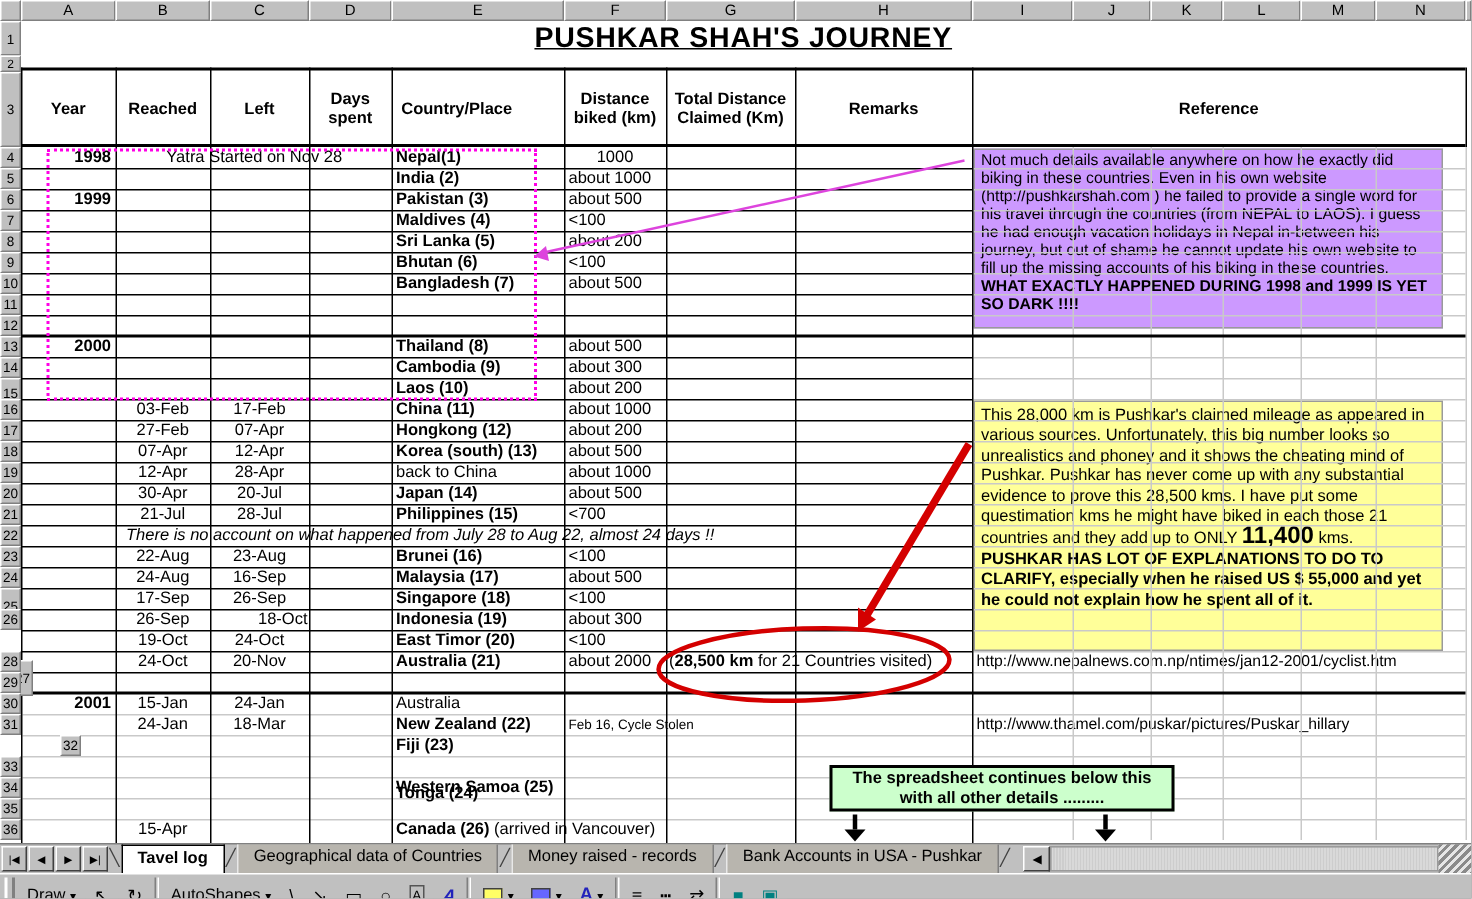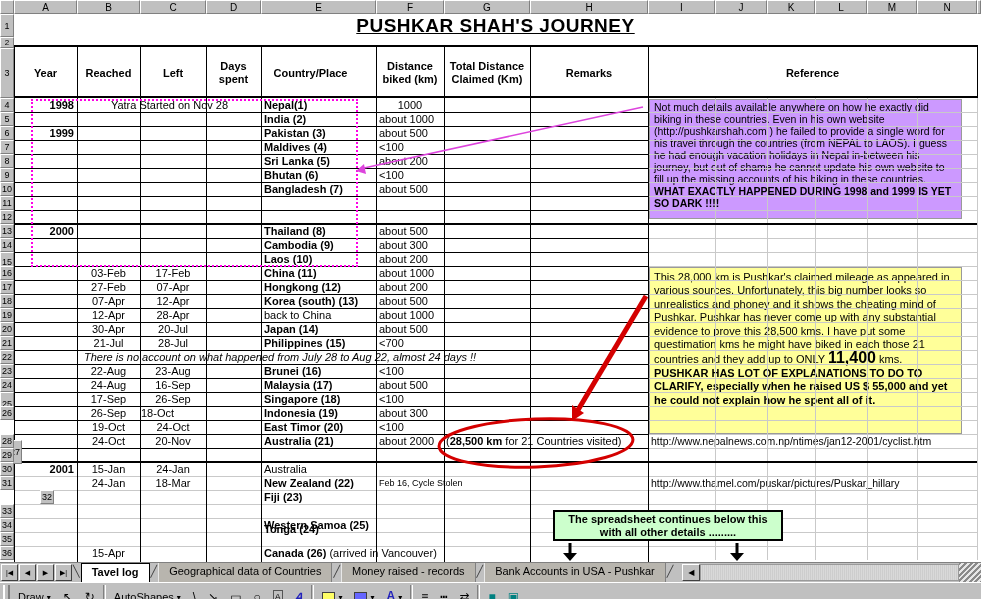--- a/index.html
+++ b/index.html
@@ -66,21 +66,21 @@
 
 <div class="screen">
   <div id="sheet" style="position:absolute;left:0;top:0;width:981px;height:562px;">
 
     <div class="title">PUSHKAR SHAH'S JOURNEY</div>
 
     <div class="hdrcell" style="left:14px;width:63px;">Year</div>
     <div class="hdrcell" style="left:77px;width:63px;">Reached</div>
     <div class="hdrcell" style="left:140px;width:66px;">Left</div>
     <div class="hdrcell" style="left:206px;width:55px;">Days spent</div>
-    <div class="hdrcell" style="left:253px;width:115px;">Country/Place</div>
+    <div class="hdrcell" style="left:247px;width:115px;">Country/Place</div>
     <div class="hdrcell" style="left:376px;width:68px;">Distance biked (km)</div>
     <div class="hdrcell" style="left:444px;width:86px;">Total Distance Claimed (Km)</div>
     <div class="hdrcell" style="left:530px;width:118px;">Remarks</div>
     <div class="hdrcell" style="left:648px;width:329px;">Reference</div>
 
     <div class="cell" style="left:84px;top:350px;font-style:italic;">There is no account on what happened from  July 28 to Aug 22, almost 24 days !!</div>
 
     <div class="cell" style="left:446px;top:434px;"><span>(</span><span class="b">28,500 km</span><span> for 21 Countries visited)</span></div>
 
     <div class="ref" style="left:651px;top:434px;">http://www.nepalnews.com.np/ntimes/jan12-2001/cyclist.htm</div>
@@ -294,21 +294,21 @@
       <div class="cell" style="left: 379px; top: 364px; width: 64px;">&lt;100</div>
       <div class="cell" style="left: 78px; top: 378px; width: 61px; text-align: center;">24-Aug</div>
       <div class="cell" style="left: 141px; top: 378px; width: 64px; text-align: center;">16-Sep</div>
       <div class="cell b" style="left: 264px; top: 378px;">Malaysia (17)</div>
       <div class="cell" style="left: 379px; top: 378px; width: 64px;">about 500</div>
       <div class="cell" style="left: 78px; top: 392px; width: 61px; text-align: center;">17-Sep</div>
       <div class="cell" style="left: 141px; top: 392px; width: 64px; text-align: center;">26-Sep</div>
       <div class="cell b" style="left: 264px; top: 392px;">Singapore (18)</div>
       <div class="cell" style="left: 379px; top: 392px; width: 64px;">&lt;100</div>
       <div class="cell" style="left: 78px; top: 406px; width: 61px; text-align: center;">26-Sep</div>
-      <div class="cell" style="left: 141px; top: 406px; width: 64px; text-align: left;">18-Oct</div>
+      <div class="cell" style="left: 141px; top: 406px; width: 64px; text-align: right;">18-Oct</div>
       <div class="cell b" style="left: 264px; top: 406px;">Indonesia (19)</div>
       <div class="cell" style="left: 379px; top: 406px; width: 64px;">about 300</div>
       <div class="cell" style="left: 78px; top: 420px; width: 61px; text-align: center;">19-Oct</div>
       <div class="cell" style="left: 141px; top: 420px; width: 64px; text-align: center;">24-Oct</div>
       <div class="cell b" style="left: 264px; top: 420px;">East Timor (20)</div>
       <div class="cell" style="left: 379px; top: 420px; width: 64px;">&lt;100</div>
       <div class="cell" style="left: 78px; top: 434px; width: 61px; text-align: center;">24-Oct</div>
       <div class="cell" style="left: 141px; top: 434px; width: 64px; text-align: center;">20-Nov</div>
       <div class="cell b" style="left: 264px; top: 434px;">Australia (21)</div>
       <div class="cell" style="left: 379px; top: 434px; width: 64px;">about 2000</div>

